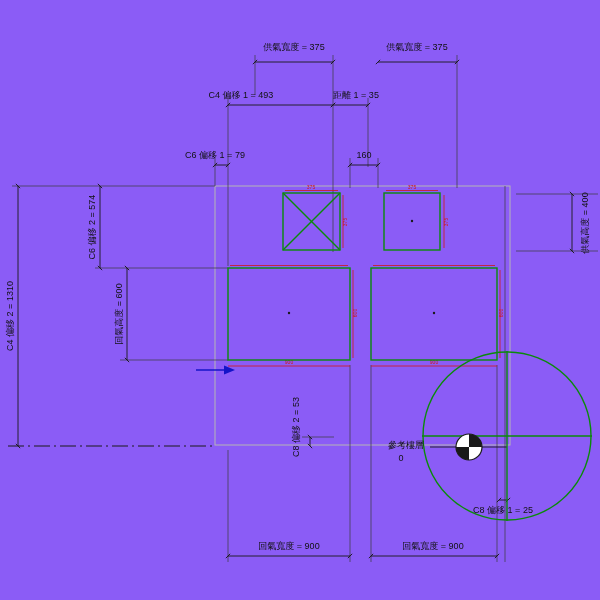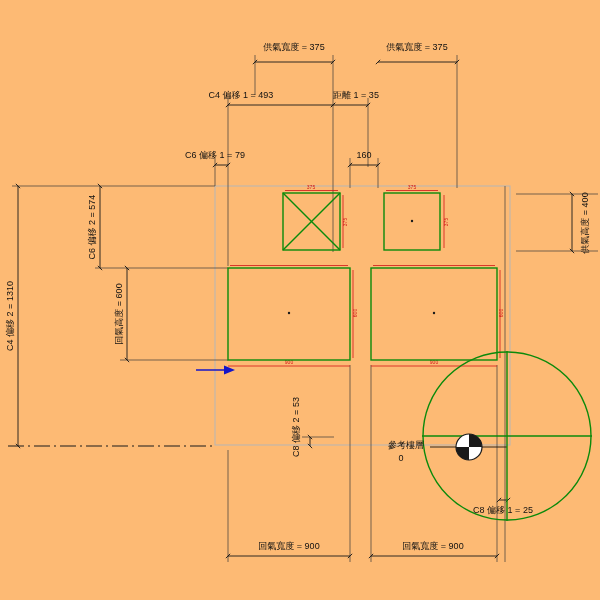--- a/index.html
+++ b/index.html
@@ -1,16 +1,16 @@
 <!DOCTYPE html>
 <html><head>
 <meta charset="utf-8">
 <style>
   html,body{margin:0;padding:0;background:#fff;}
-  #canvas{position:relative;width:600px;height:600px;background:#fdba74;overflow:hidden;
+  #canvas{position:relative;width:600px;height:600px;background:#8b5cf6;overflow:hidden;
           font-family:"Liberation Sans","DejaVu Sans",sans-serif;}
   svg{position:absolute;left:0;top:0;}
   .outer{stroke:#b5b5b5;stroke-width:1;fill:none;}
   .ext{stroke:#3a3a3a;stroke-width:0.7;}
   .dim{stroke:#1a1a1a;stroke-width:0.9;}
   .lbl{font-size:9px;fill:#111;}
   .tiny{font-size:5px;fill:#d01616;}
   .green{stroke:#0b8a0b;stroke-width:1.4;fill:none;}
   .red{stroke:#d01616;stroke-width:0.8;}
   .blue{stroke:#1414c8;stroke-width:1.5;}

